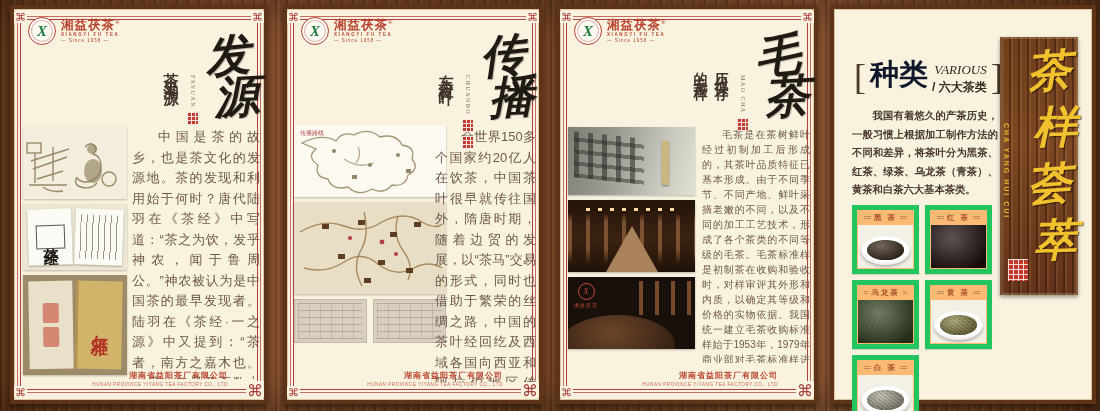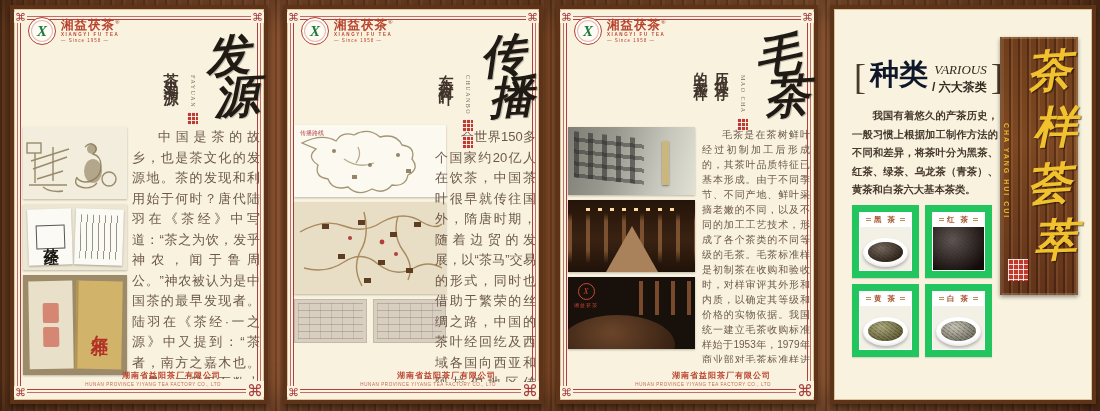--- a/index.html
+++ b/index.html
@@ -117,36 +117,36 @@
   .teapile .mound{position:absolute;left:-8px;right:20px;bottom:-26px;height:60px;border-radius:50%;
     background:radial-gradient(ellipse at 45% 30%,#6b452a,#3c2515 65%,#241509);}
   .teapile .slits{position:absolute;right:4px;top:4px;width:52px;height:34px;
     background:repeating-linear-gradient(90deg,rgba(200,120,70,.55) 0 4px,transparent 4px 16px);}
   .wm{position:absolute;left:6px;top:6px;display:flex;flex-direction:column;align-items:center;gap:2px;}
   .wmring{width:15px;height:15px;border-radius:50%;border:1px solid #d04a35;color:#d04a35;
     font-size:8px;display:flex;align-items:center;justify-content:center;font-family:"Liberation Serif",serif;font-style:italic;}
   .wmtxt{font-size:5px;color:#d04a35;letter-spacing:1px;}
 
   
-  .footerblk{position:absolute;right:43px;bottom:13px;text-align:right;}
+  .footerblk{position:absolute;right:36px;bottom:13px;text-align:right;}
   .company{font-size:8px;font-weight:bold;color:#b8432f;letter-spacing:1px;font-family:"Liberation Serif",serif;}
   .companysub{font-size:4.5px;color:#c46a55;letter-spacing:.6px;margin-top:1px;}
 
   
   .hdr{position:absolute;left:20px;top:50px;display:flex;align-items:flex-start;gap:4px;color:#352a20;}
   .brk{font-family:"Liberation Serif",serif;font-size:36px;line-height:1;font-weight:300;color:#4a3a2a;}
   .hdrmain{font-family:"Liberation Serif",serif;font-size:29px;font-weight:bold;line-height:1.1;color:#0f172a;}
   .hdrside{display:flex;flex-direction:column;margin-top:3px;align-items:flex-end;}
   .hdrvar{font-family:"Liberation Serif",serif;font-style:italic;font-size:13px;color:#332a20;}
   .hdrsix{font-size:12px;font-weight:bold;color:#332a20;border-top:1px solid transparent;}
   .p4copy{position:absolute;left:18px;top:98px;width:146px;font-size:10.3px;line-height:1.8;
     font-weight:bold;color:#46382c;text-align:justify;}
   .p4copy p{margin:0;text-indent:2em;}
   .teagrid{position:absolute;left:18px;top:196px;width:140px;display:grid;grid-template-columns:1fr 1fr;gap:6px;}
-  .teacard{background:#ffffff;border:7px solid #22c55e;box-shadow:0 1px 1px rgba(0,0,0,.12);}
+  .teacard{background:#fdba74;border:5px solid #22c55e;box-shadow:0 1px 1px rgba(0,0,0,.12);}
   .tealabel{display:flex;align-items:center;height:13px;padding:1px 4px 0;
     font-size:7.5px;font-weight:bold;color:#a8542e;letter-spacing:2px;white-space:nowrap;}
   .tealabel::before,.tealabel::after{content:"";flex:1;border-top:3px double #c08a5a;margin:0 3px;}
   .teaimg{position:relative;height:43px;margin:1px;background:#f3f0e6;overflow:hidden;}
   .plate{position:absolute;left:5%;right:5%;top:26%;bottom:6%;background:#fff;border-radius:50%;
     box-shadow:0 2px 3px rgba(0,0,0,.25), inset 0 -2px 3px rgba(0,0,0,.08);}
   .blob{position:absolute;left:12%;right:12%;top:14%;bottom:18%;border-radius:50%;}
   .blob::after{content:"";position:absolute;inset:0;border-radius:inherit;
     background:radial-gradient(ellipse at 38% 30%,rgba(255,255,255,.28),rgba(0,0,0,.4) 85%),
       repeating-linear-gradient(37deg,rgba(0,0,0,.25) 0 1px,transparent 1px 3px);}
@@ -428,20 +428,26 @@
             </span>
           </div>
       </div>
       <div class="teacard">
         <div class="tealabel">红 茶</div>
         <div class="teaimg">
             <span class="blob full" style="background-color: rgb(34, 20, 16);"></span>
           </div>
       </div>
       <div class="teacard">
+        <div class="tealabel">乌龙茶</div>
+        <div class="teaimg">
+            <span class="blob full" style="background-color: rgb(63, 79, 42);"></span>
+          </div>
+      </div>
+      <div class="teacard">
         <div class="tealabel">黄 茶</div>
         <div class="teaimg">
             <span class="plate">
               <span class="blob" style="background-color: rgb(146, 141, 76);"></span>
             </span>
           </div>
       </div>
       <div class="teacard">
         <div class="tealabel">白 茶</div>
         <div class="teaimg">

